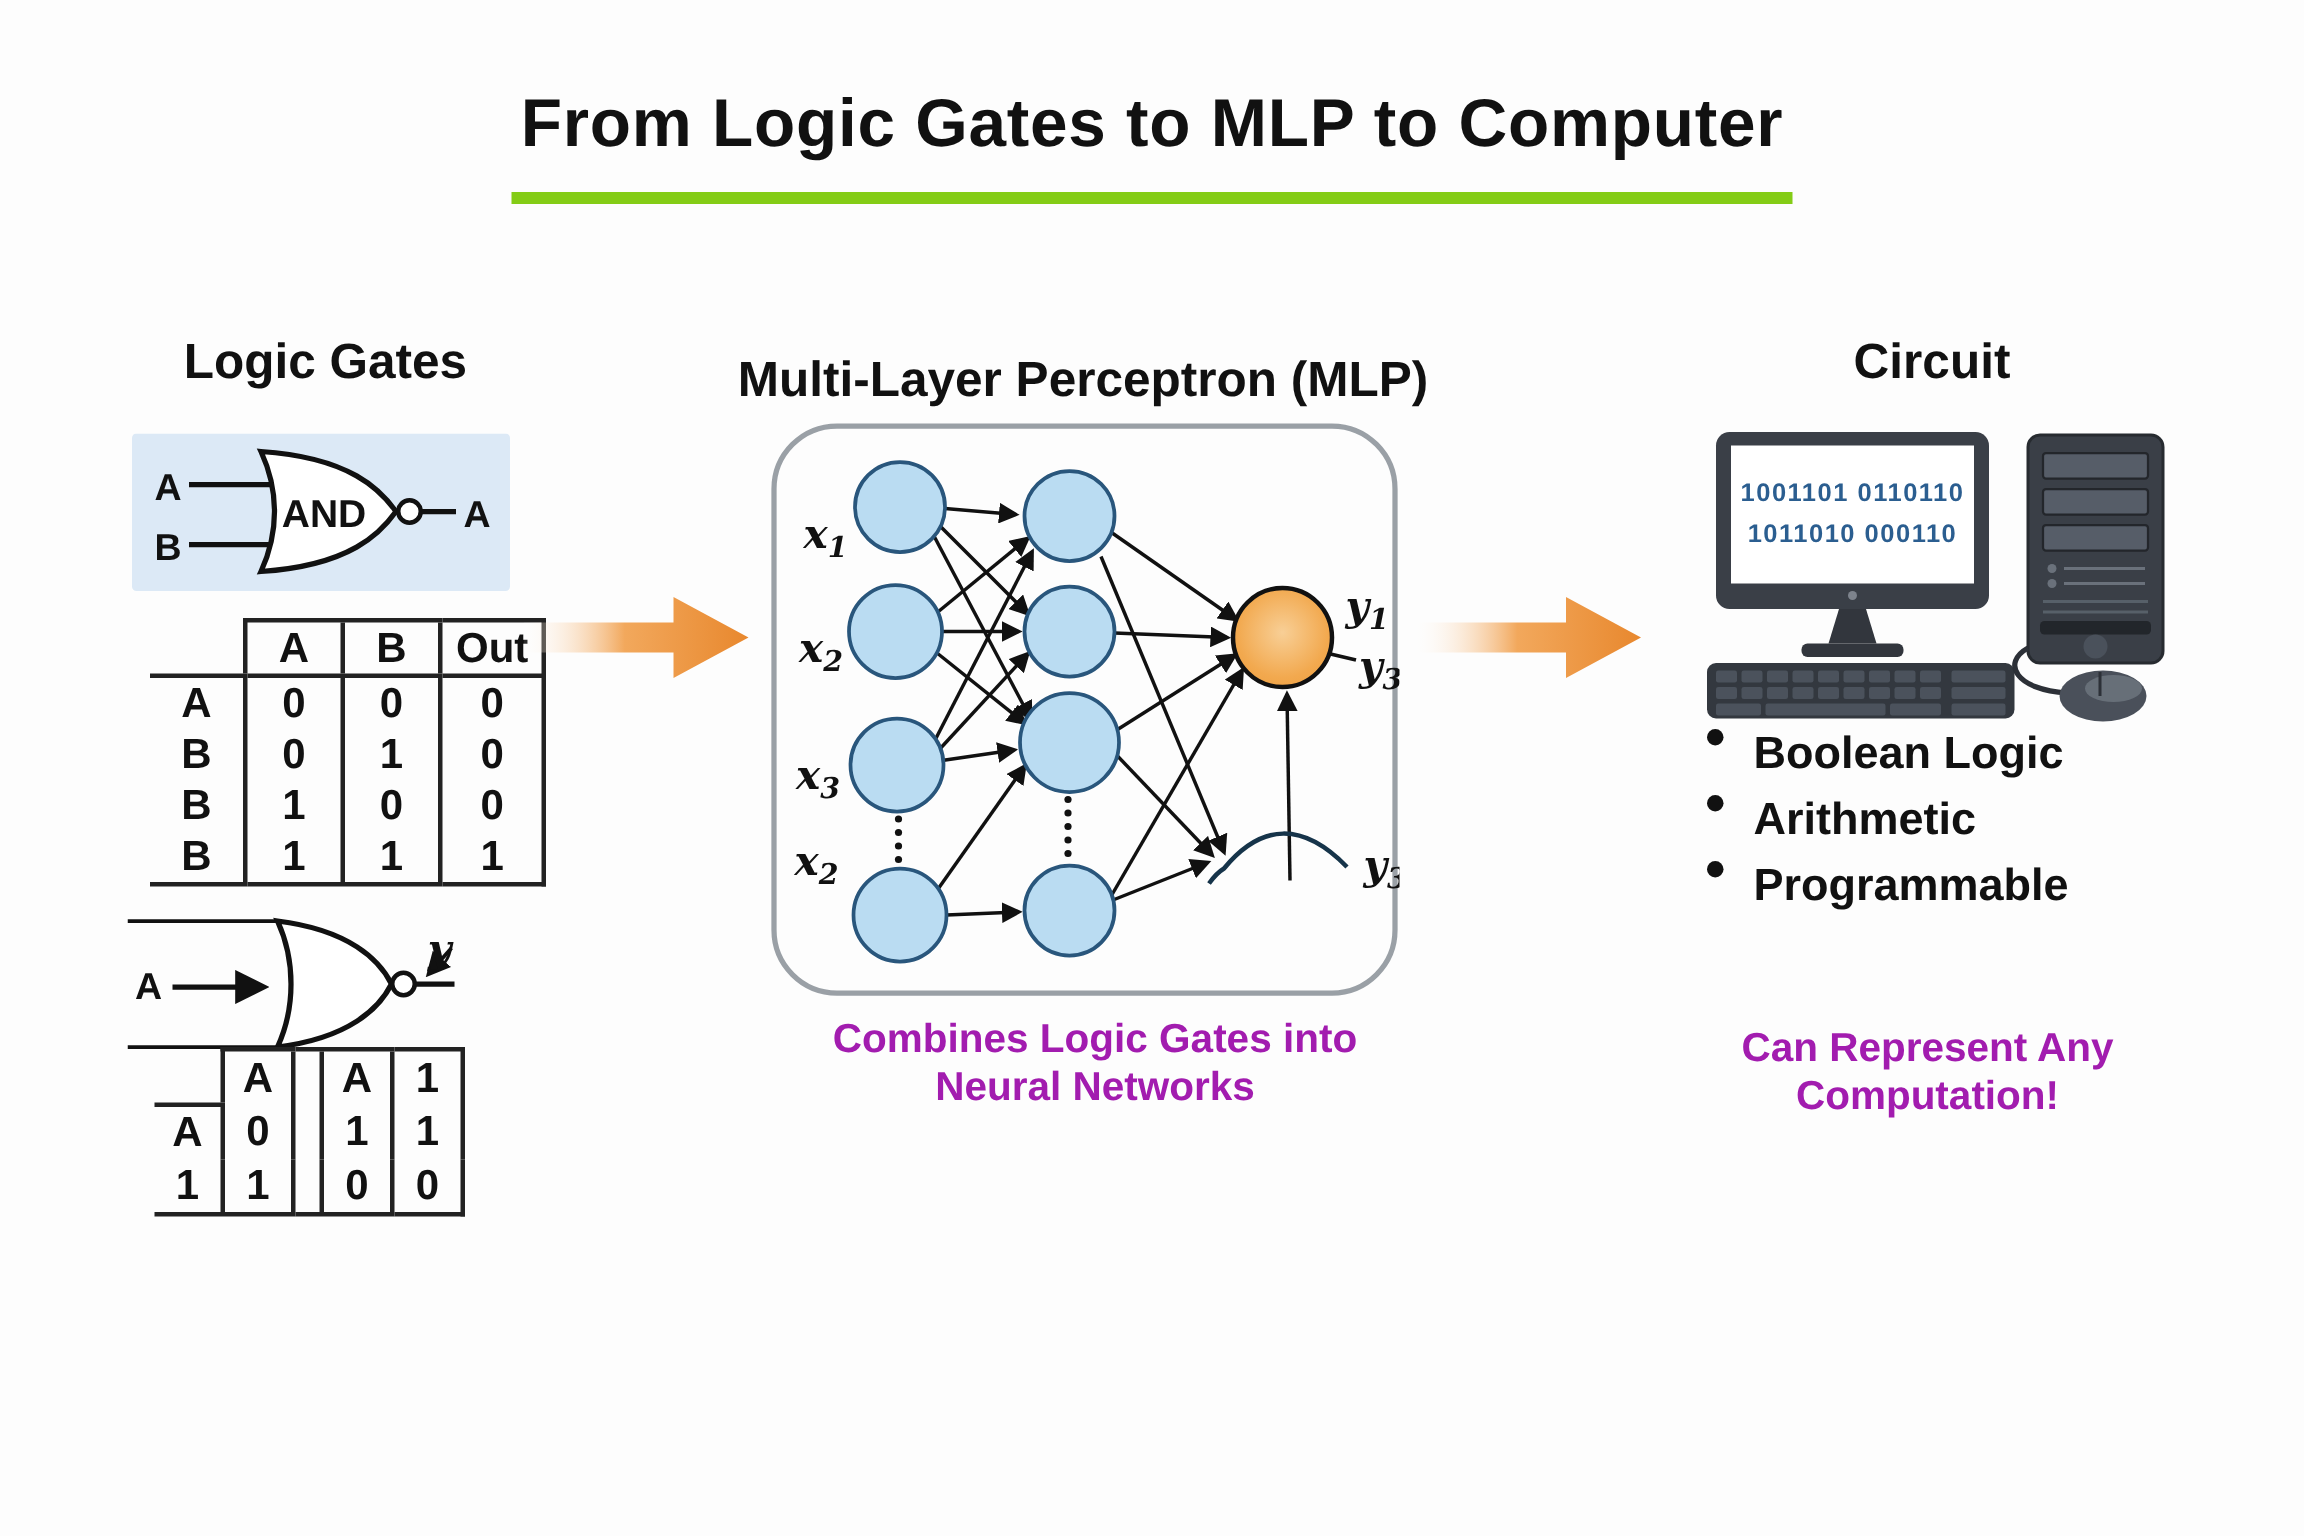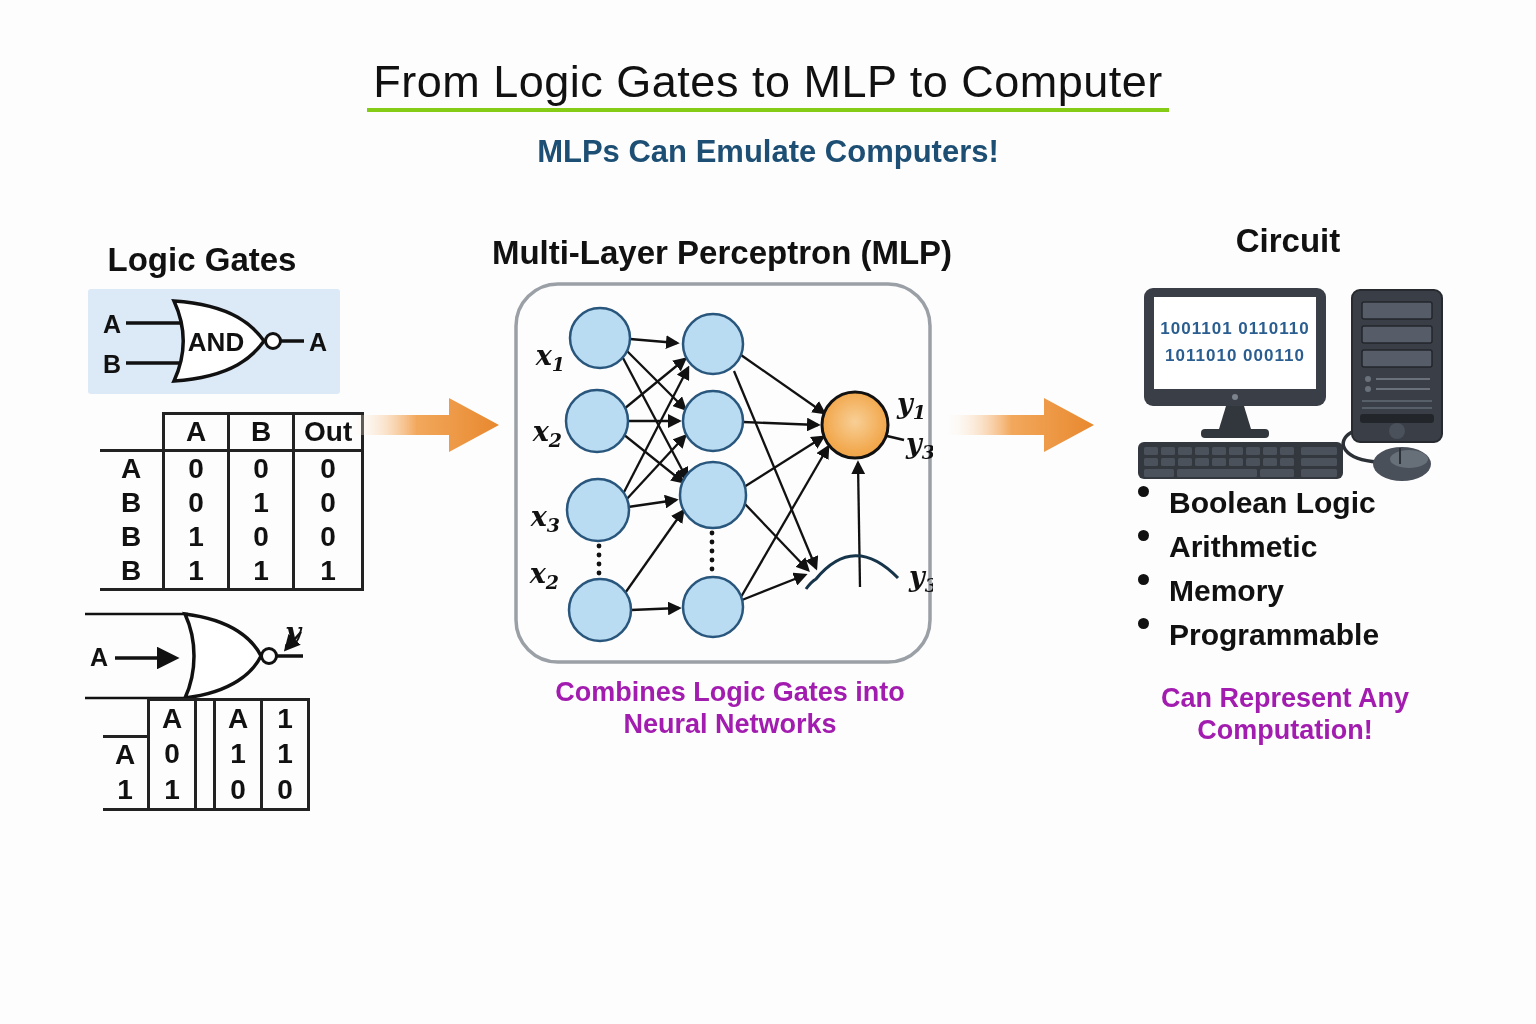--- a/index.html
+++ b/index.html
@@ -1,26 +1,26 @@
 <!DOCTYPE html>
 <html><head>
 <meta charset="utf-8">
 <style>
   html,body{margin:0;padding:0;background:#e8e8e8;}
   .stage{position:relative;width:1536px;height:1024px;background:#fdfdfd;overflow:hidden;
          font-family:"Liberation Sans",sans-serif;color:#111;}
   .abs{position:absolute;}
   
   .title-wrap{top:56px;left:0;width:100%;text-align:center;}
-  .title-text{display:inline-block;font-size:45px;font-weight:normal;letter-spacing:0.5px;
-              border-bottom:4px solid #84cc16;padding:0 6px 0 6px;}
+  .title-text{display:inline-block;font-size:45px;font-weight:bold;letter-spacing:0.5px;
+              border-bottom:8px solid #84cc16;padding:0 6px 20px 6px;}
   .subtitle{top:134px;left:0;width:100%;text-align:center;font-size:31px;font-weight:bold;color:#1d4e74;}
   
   .colhead{font-size:33px;font-weight:bold;text-align:center;}
-  .head-logic{top:222px;left:52px;width:300px;margin-top:19px;}
+  .head-logic{top:222px;left:67px;width:300px;}
   .head-mlp{top:234px;left:462px;width:520px;}
   .head-comp{top:222px;left:1128px;width:320px;}
   
   .caption{font-size:27px;font-weight:bold;color:#a21caf;text-align:center;line-height:1.2;}
   .cap-mlp{top:676px;left:535px;width:390px;}
   .cap-comp{top:682px;left:1140px;width:290px;}
   
   .footer{top:873px;left:0;width:100%;text-align:center;font-size:34px;font-weight:600;line-height:1.45;color:#111;}
   
   table.tt{position:absolute;border-collapse:collapse;font-weight:bold;color:#111;}
@@ -53,21 +53,20 @@
   .bintext{font-family:"Liberation Sans",sans-serif;font-weight:bold;fill:#2b5e90;letter-spacing:1px;}
 </style>
 </head>
 <body>
 
 <div class="stage">
 
   <div class="abs title-wrap">
     <span class="title-text">From Logic Gates to MLP to Computer</span>
   </div>
-  <div class="abs subtitle">MLPs Can Emulate Computers!</div>
 
   <div class="abs colhead head-logic">Logic Gates</div>
   <div class="abs colhead head-mlp">Multi-Layer Perceptron (MLP)</div>
   <div class="abs colhead head-comp">Circuit</div>
 
   <svg class="abs" style="left:88px;top:289px;" width="252" height="105" viewBox="0 0 252 105">
     <rect x="0" y="0" width="252" height="105" rx="3" fill="#dce9f6"></rect>
     <line x1="38" y1="34" x2="92" y2="34" stroke="#111" stroke-width="3.5"></line>
     <line x1="38" y1="74" x2="92" y2="74" stroke="#111" stroke-width="3.5"></line>
     <text x="24" y="44" text-anchor="middle" class="gtext" font-size="25">A</text>
@@ -324,24 +323,20 @@
     <div class="bul">
         <span class="dot"></span>
         <span>Boolean Logic</span>
       </div>
     <div class="bul">
         <span class="dot"></span>
         <span>Arithmetic</span>
       </div>
     <div class="bul">
         <span class="dot"></span>
-        <span>Memory</span>
-      </div>
-    <div class="bul">
-        <span class="dot"></span>
         <span>Programmable</span>
       </div>
   </div>
 
   <div class="abs caption cap-comp">
     <div>Can Represent Any</div>
     <div>Computation!</div>
   </div>
 
   <div class="abs footer">

